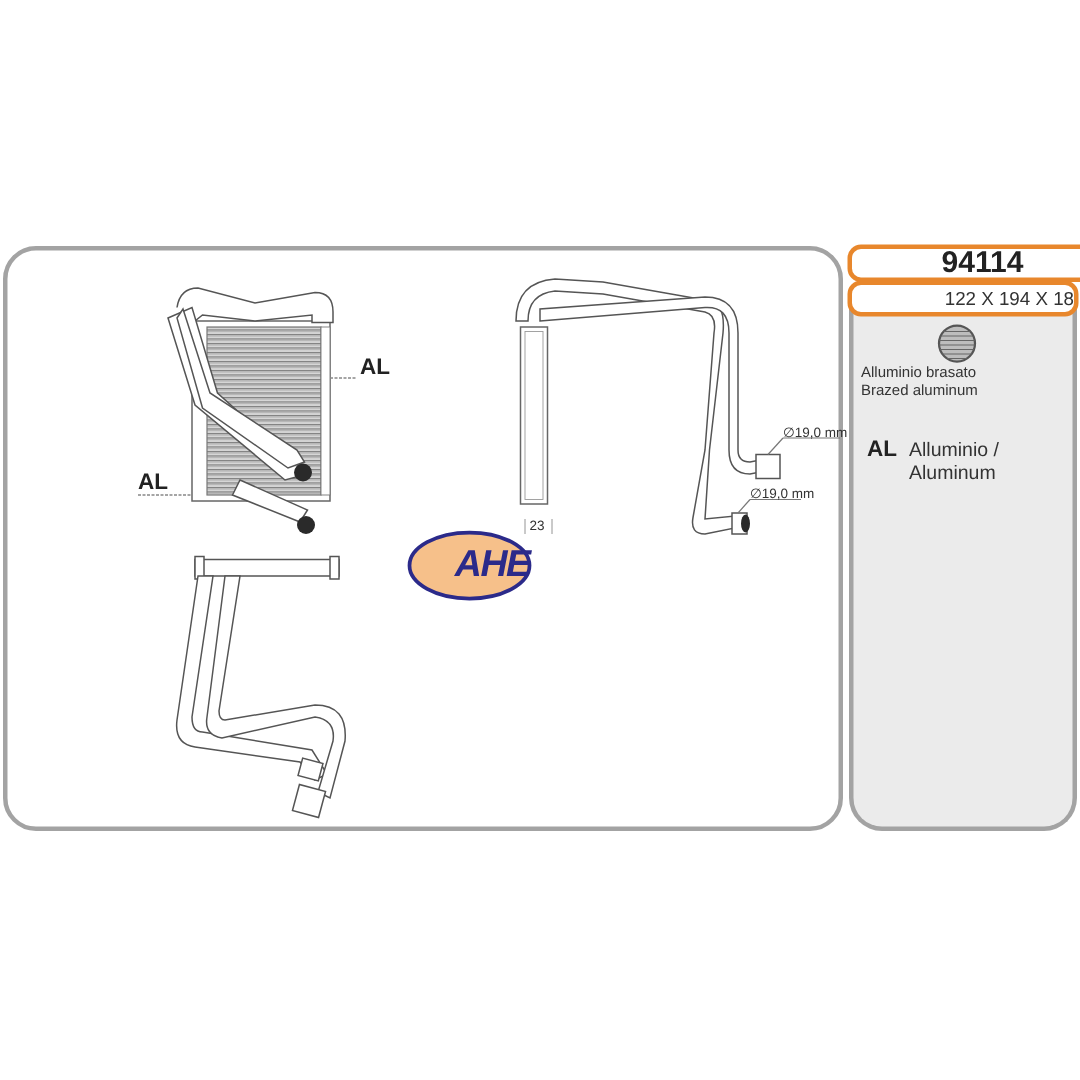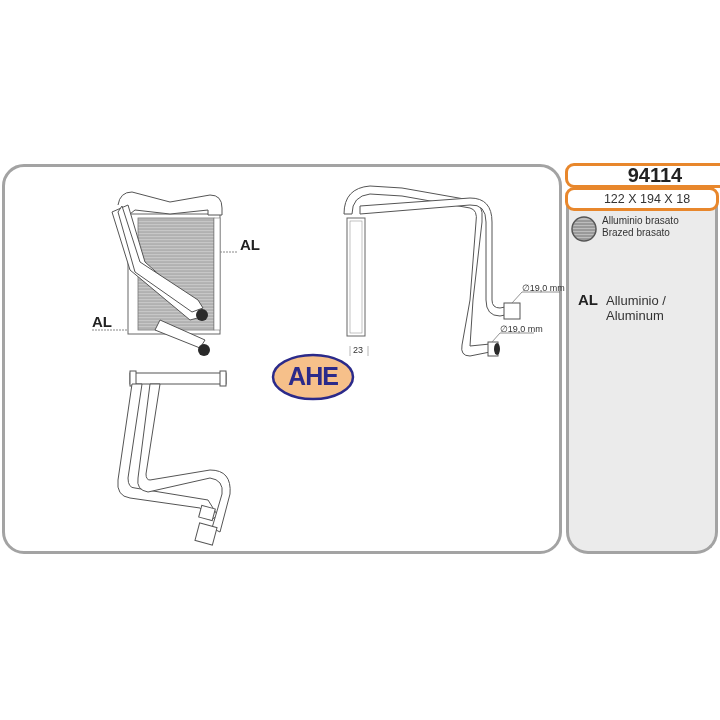--- a/index.html
+++ b/index.html
@@ -8,23 +8,23 @@
   .main-panel { position:absolute; left:2px; top:164px; width:560px; height:390px;
         border:3px solid #a3a3a3; border-radius:22px; background:#ffffff; box-sizing:border-box; }
   .side-panel { position:absolute; left:566px; top:200px; width:152px; height:354px;
         border:3px solid #a3a3a3; border-radius:0 0 22px 22px; background:#ebebeb; box-sizing:border-box; border-top:none; }
   .code-box { position:absolute; left:565px; top:163px; width:180px; height:25px;
         border:3px solid #e8872c; border-radius:9px; background:#fff; box-sizing:border-box;
         display:flex; align-items:center; justify-content:center;
         font-weight:bold; font-size:20px; color:#222; }
   .dim-box { position:absolute; left:565px; top:187px; width:154px; height:24px;
         border:3px solid #e8872c; border-radius:9px; background:#fff; box-sizing:border-box;
-        display:flex; align-items:center; justify-content:center;
+        display:flex; align-items:center; justify-content:flex-end;
         font-size:12.5px; color:#333;padding-left:10px; }
-  .legend-row { position:absolute; left:570px; top:215px; display:flex; align-items:flex-start; }
+  .legend-row { position:absolute; left:570px; top:215px; display:flex; align-items:flex-end;flex-direction:column; }
   .legend-text { font-size:10px; color:#333; line-height:12px; margin-left:4px; }
   .al-row { position:absolute; left:578px; top:291px; display:flex; align-items:baseline; }
   .al-tag { font-weight:bold; font-size:15px; color:#222; margin-right:8px; }
   .al-desc { font-size:13px; color:#333; }
   .callout { position:absolute; font-weight:bold; font-size:15px; color:#222; }
   .dim-label { position:absolute; font-size:9px; color:#333; }
   svg.drawing { position:absolute; left:0; top:0; }
 </style>
 </head>
 <body>
@@ -52,21 +52,21 @@
         <line x1="0" y1="9" x2="28" y2="9"></line>
       <line x1="0" y1="12" x2="28" y2="12"></line>
         <line x1="0" y1="15" x2="28" y2="15"></line>
       <line x1="0" y1="18" x2="28" y2="18"></line>
         <line x1="0" y1="21" x2="28" y2="21"></line>
       <line x1="0" y1="24" x2="28" y2="24"></line>
     </g>
   </svg>
   <div class="legend-text">
     <div>Alluminio brasato</div>
-    <div>Brazed brasato</div>
+    <div>Brazed aluminum</div>
   </div>
 </div>
 
 <div class="al-row">
   <span class="al-tag">AL</span>
   <span class="al-desc">Alluminio  / Aluminum</span>
 </div>
 
 <svg class="drawing" width="720" height="720" viewBox="0 0 720 720">
   <defs>
@@ -122,13 +122,13 @@
   <g>
     <ellipse cx="313" cy="377" rx="40" ry="22" fill="#f6c08a" stroke="#2b2a8a" stroke-width="2.5"></ellipse>
   </g>
 </svg>
 
 <div class="callout" style="left:240px; top:236px;">AL</div>
 <div class="callout" style="left:92px; top:313px;">AL</div>
 <div class="dim-label" style="left:522px; top:283px;">∅19,0 mm</div>
 <div class="dim-label" style="left:500px; top:324px;">∅19,0 mm</div>
 <div class="dim-label" style="left:353px; top:345px;">23</div>
-<div style="position:absolute; left:273px; top:362px; width:80px; text-align:center; font-weight:bold; font-size:25px; color:#2b2a8a; letter-spacing:-1px;">AHE</div>
+<div style="position:absolute; left:273px; top:362px; width:80px; text-align:right; font-weight:bold; font-style:italic; font-size:25px; color:#2b2a8a; letter-spacing:-1px;">AHE</div>
 
 </body></html>

